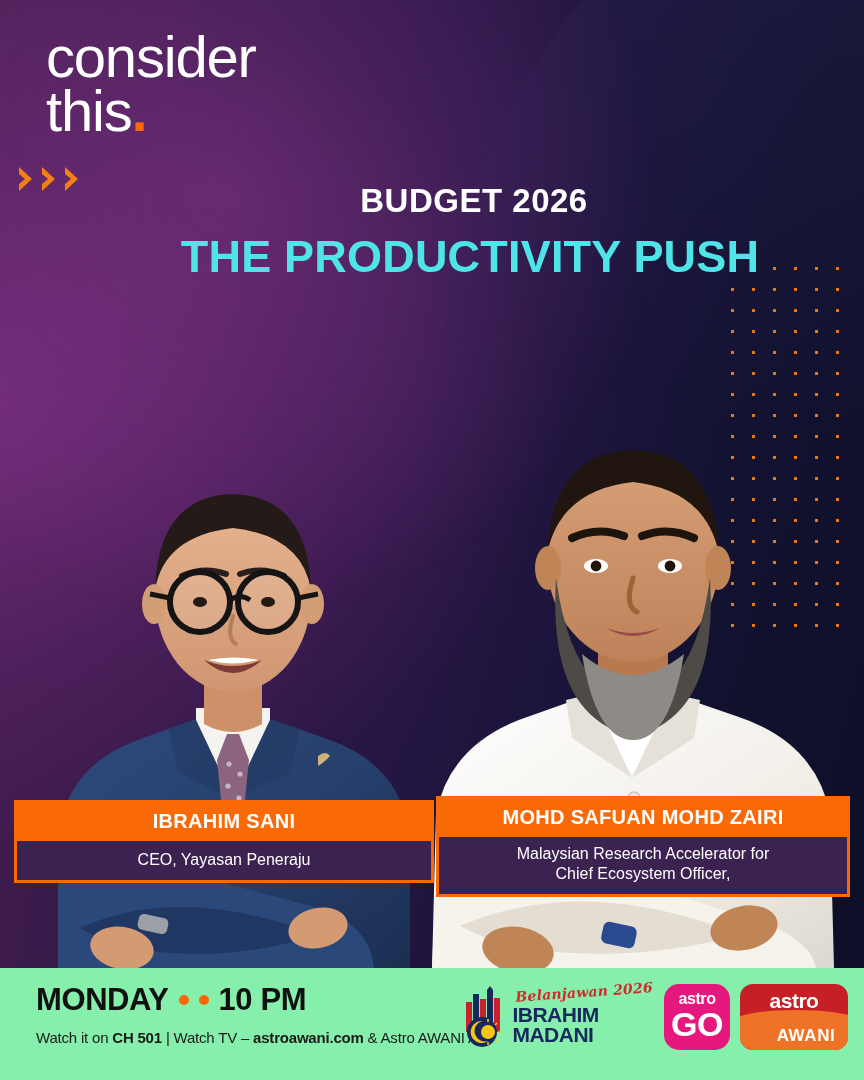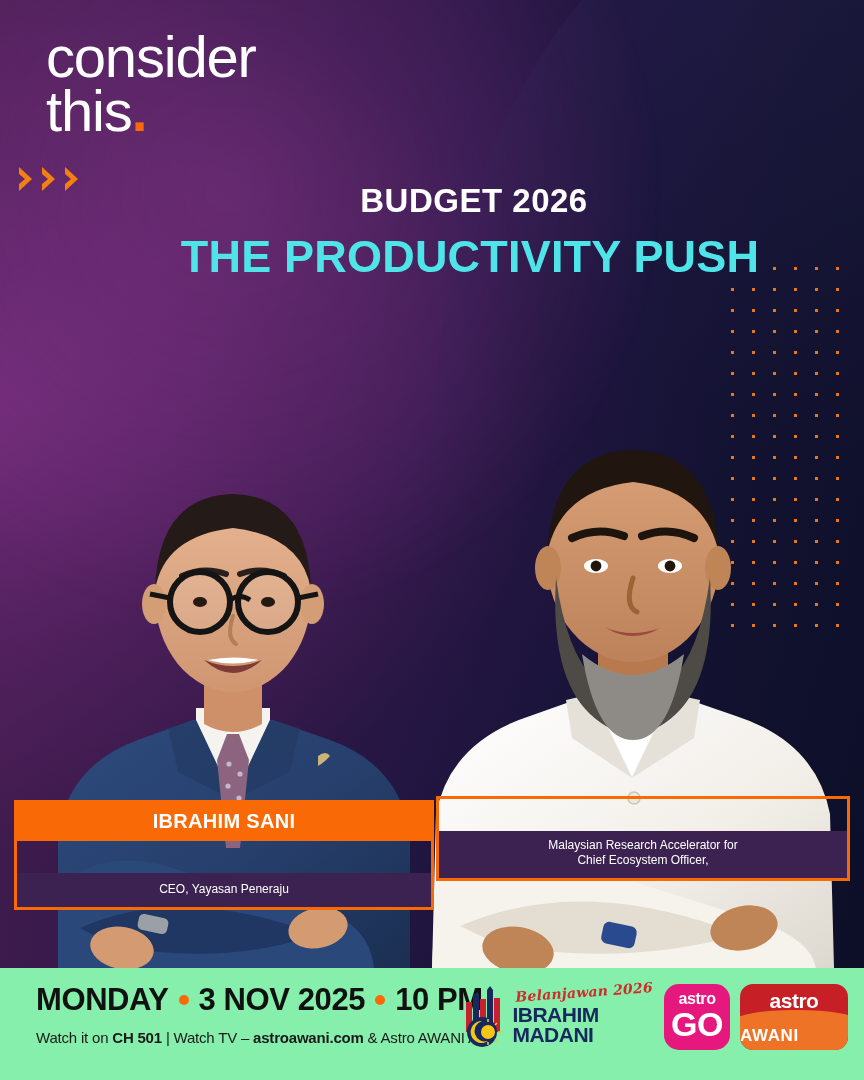--- a/index.html
+++ b/index.html
@@ -66,22 +66,22 @@
 
   
   .namecard { position:absolute; z-index:7; border:3px solid #F96A06; }
   .nc-left  { left:14px;  top:800px;  width:420px; }
   .nc-right { left:436px; top:796px;  width:414px; }
   .nc-name {
     background:#F96A06; color:#ffffff; font-weight:700;
     font-size:20px; letter-spacing:0.3px; text-align:center; padding:7px 6px 8px;
   }
   .nc-role {
-    background:#3C2250; color:#ffffff; font-size:12px; text-align:center;
-    padding:9px 8px 10px; line-height:1.28;margin-top:32px;
+    background:#3C2250; color:#ffffff; font-size:16px; text-align:center;
+    padding:9px 8px 10px; line-height:1.28;
   }
   .nc-right .nc-role { padding:7px 8px 9px; }
   .nc-role-line { display:block; }
 
   
   .footer {
     position:absolute; left:0; top:968px; width:864px; height:112px;
     background:#86efac; z-index:9;
   }
   .f-left { position:absolute; left:36px; top:14px; }
@@ -113,21 +113,21 @@
 
   .logo-awani {
     width:108px; height:66px; border-radius:13px; overflow:hidden; position:relative;
     background:#C62026;
   }
   .aw-top { position:absolute; left:0; top:0; width:100%; height:50%;
             display:flex; align-items:center; justify-content:center; }
   .aw-astro { color:#ffffff; font-size:21px; font-weight:700; letter-spacing:-0.5px; }
   .aw-wave { position:absolute; left:-6px; top:26px; width:124px; height:46px;
              background:#EE7326; border-radius:62% 62% 0 0 / 30% 30% 0 0; }
-  .aw-bot { position:absolute; left:0; bottom:4px; width:100%; }
+  .aw-bot { position:absolute; left:12px; bottom:4px; width:100%; text-align:center; }
   .aw-awani { color:#ffffff; font-size:17px; font-weight:700; letter-spacing:0.6px; }
 </style>
 </head>
 <body>
 
 <div class="poster">
 
   <div class="stage">
     <div class="swoosh"></div>
     <div class="swoosh2"></div>
@@ -279,34 +279,34 @@
     </div>
 
     <div class="namecard nc-left">
       <div class="nc-name">IBRAHIM SANI</div>
       <div class="nc-role">
         <span class="nc-role-line">CEO, Yayasan Peneraju</span>
       </div>
     </div>
 
     <div class="namecard nc-right">
+      <div class="nc-name">MOHD SAFUAN MOHD ZAIRI</div>
       <div class="nc-role">
         <span class="nc-role-line">Malaysian Research Accelerator for</span>
         <span class="nc-role-line">Chief Ecosystem Officer,</span>
       </div>
     </div>
   </div>
 
   <div class="footer">
 
     <div class="f-left">
       <div class="f-when">
         <span>MONDAY</span>
         <span class="sep-dot"></span>
-        <span>3 NOV 2025</span>
         <span class="sep-dot"></span>
         <span>10 PM</span>
       </div>
       <div class="f-watch"><span>Watch it on </span><b>CH 501</b><span> | </span><span>Watch TV – </span><b>astroawani.com</b><span> &amp; Astro AWANI App</span></div>
     </div>
 
     <div class="logos">
 
       <div class="logo-madani">
         <svg width="46" height="62" viewBox="0 0 46 62">

